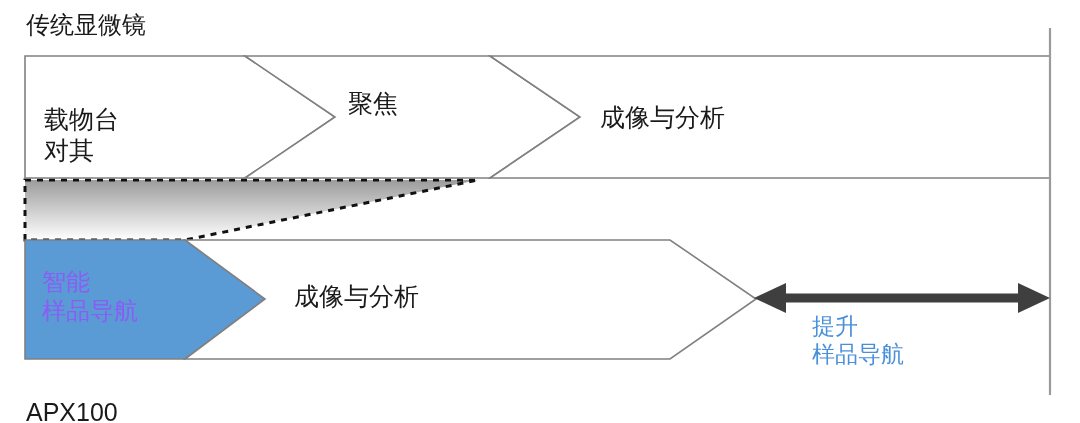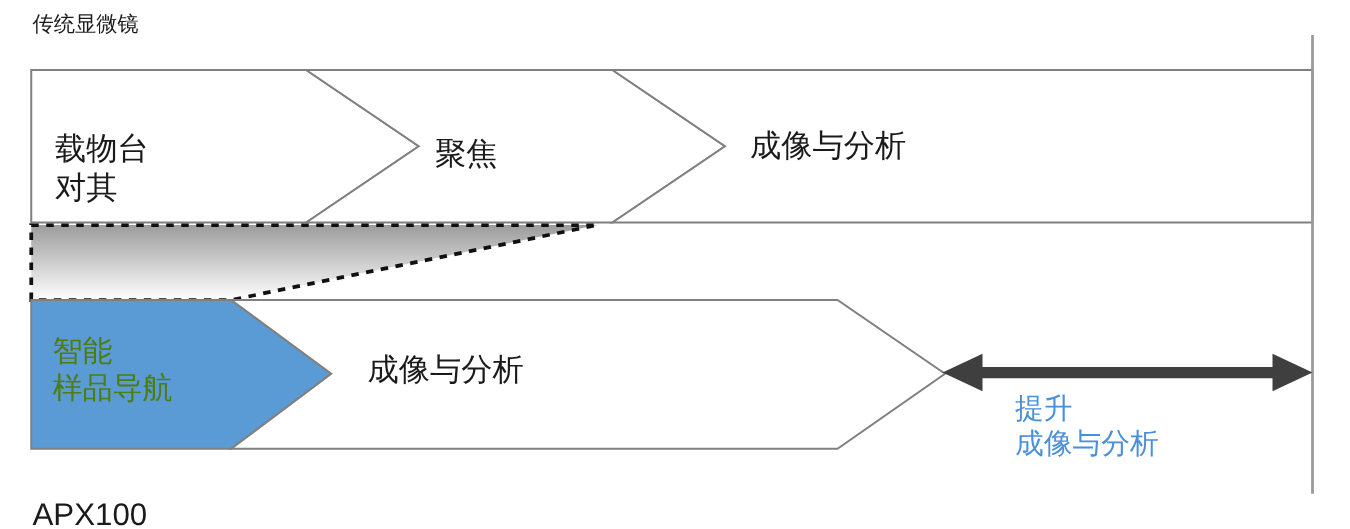--- a/index.html
+++ b/index.html
@@ -23,49 +23,49 @@
   }
   .lbl {
     position: absolute;
     white-space: pre;
     line-height: 1.22;
     color: #1a1a1a;
   }
   #title-top {
     left: 26px;
     top: 10px;
-    font-size: 17px;
+    font-size: 24px;
   }
   #title-bottom {
     left: 26px;
     top: 369px;
     font-size: 25px;
     margin-top: 28px;
   }
   #label-stage {
     left: 44px;
     top: 84px;
     font-size: 25px;
     margin-top: 20px;
   }
   #label-focus {
     left: 348px;
-    top: 108px;
+    top: 88px;
     font-size: 25px;
   }
   #label-imaging-top {
     left: 600px;
     top: 102px;
     font-size: 25px;
   }
   #label-nav {
     left: 42px;
     top: 267px;
     font-size: 24px;
-    color: #4d7c0f;
+    color: #8b5cf6;
   }
   #label-imaging-bottom {
     left: 294px;
     top: 281px;
     font-size: 25px;
   }
   #label-efficiency {
     left: 812px;
     top: 312px;
     font-size: 23px;
@@ -111,15 +111,15 @@
 <div class="lbl" id="label-focus">聚焦</div>
 
 <div class="lbl" id="label-imaging-top">成像与分析</div>
 
 <div class="lbl" id="label-nav">智能
 样品导航</div>
 
 <div class="lbl" id="label-imaging-bottom">成像与分析</div>
 
 <div class="lbl" id="label-efficiency">提升
-成像与分析</div>
+样品导航</div>
 
 <div class="lbl" id="title-bottom">APX100</div>
 
 </body></html>

